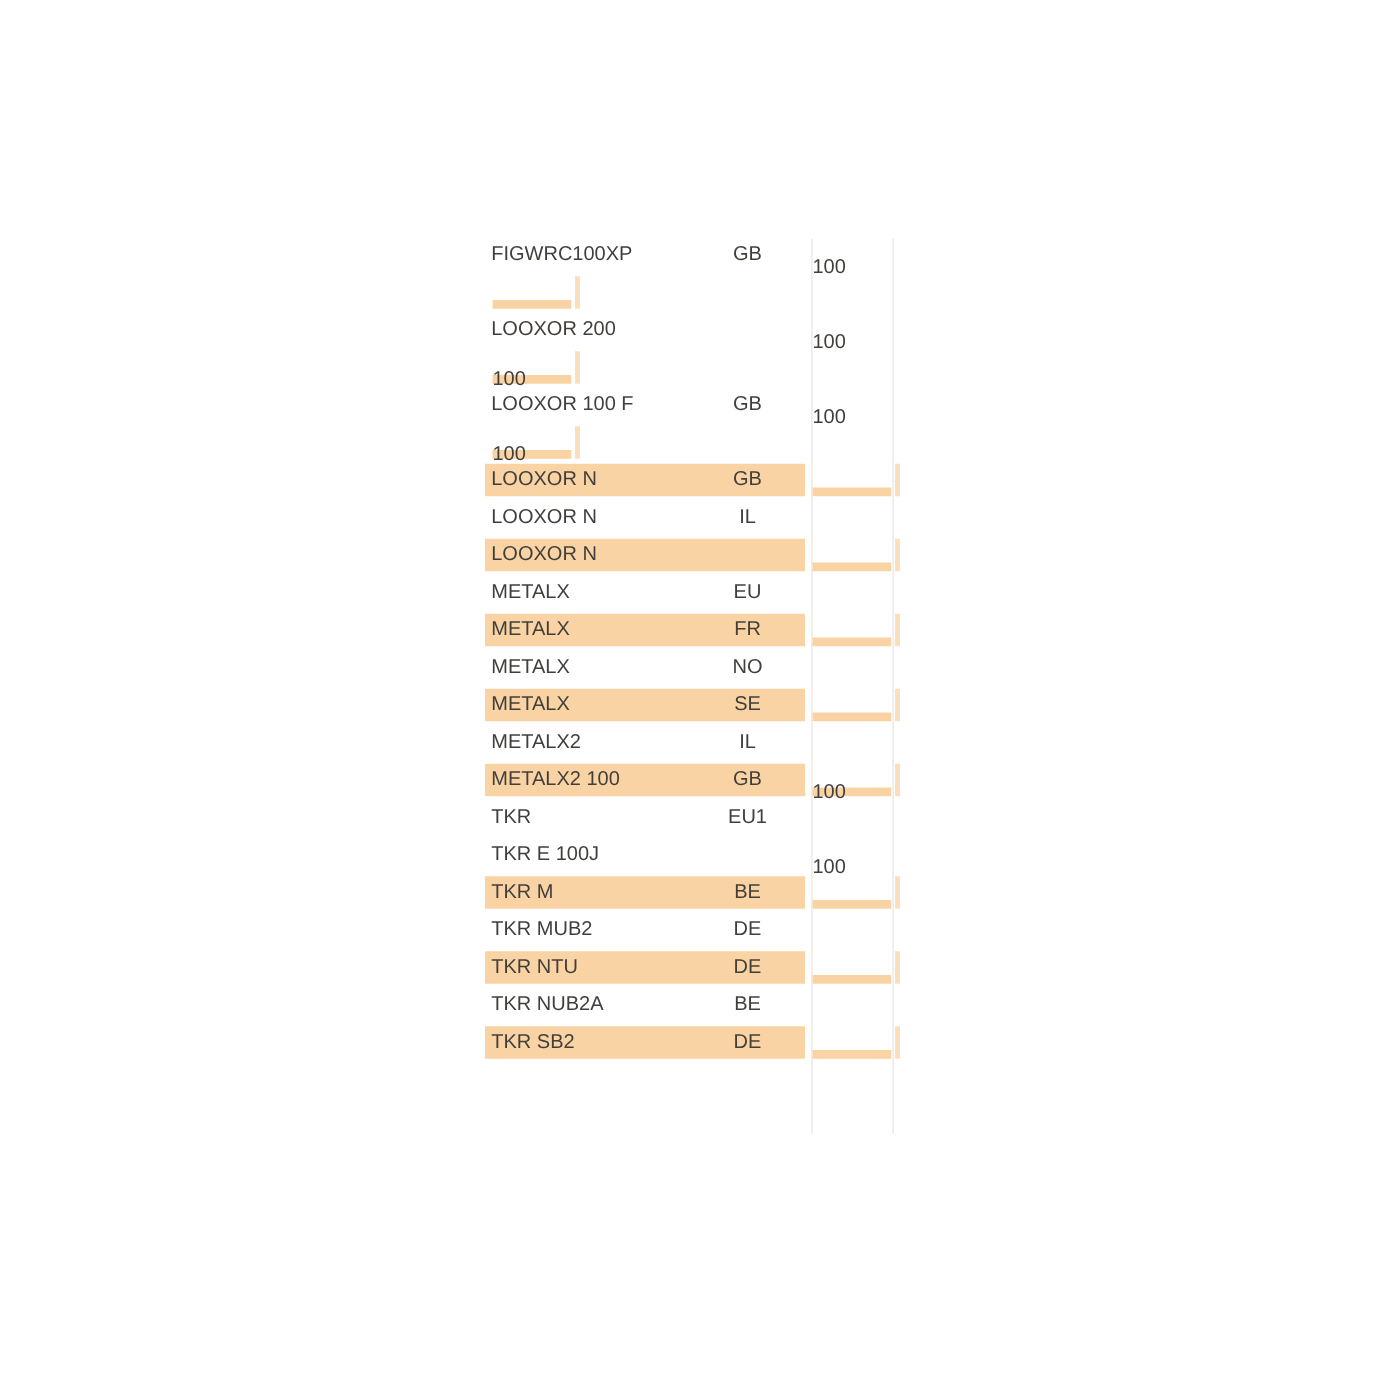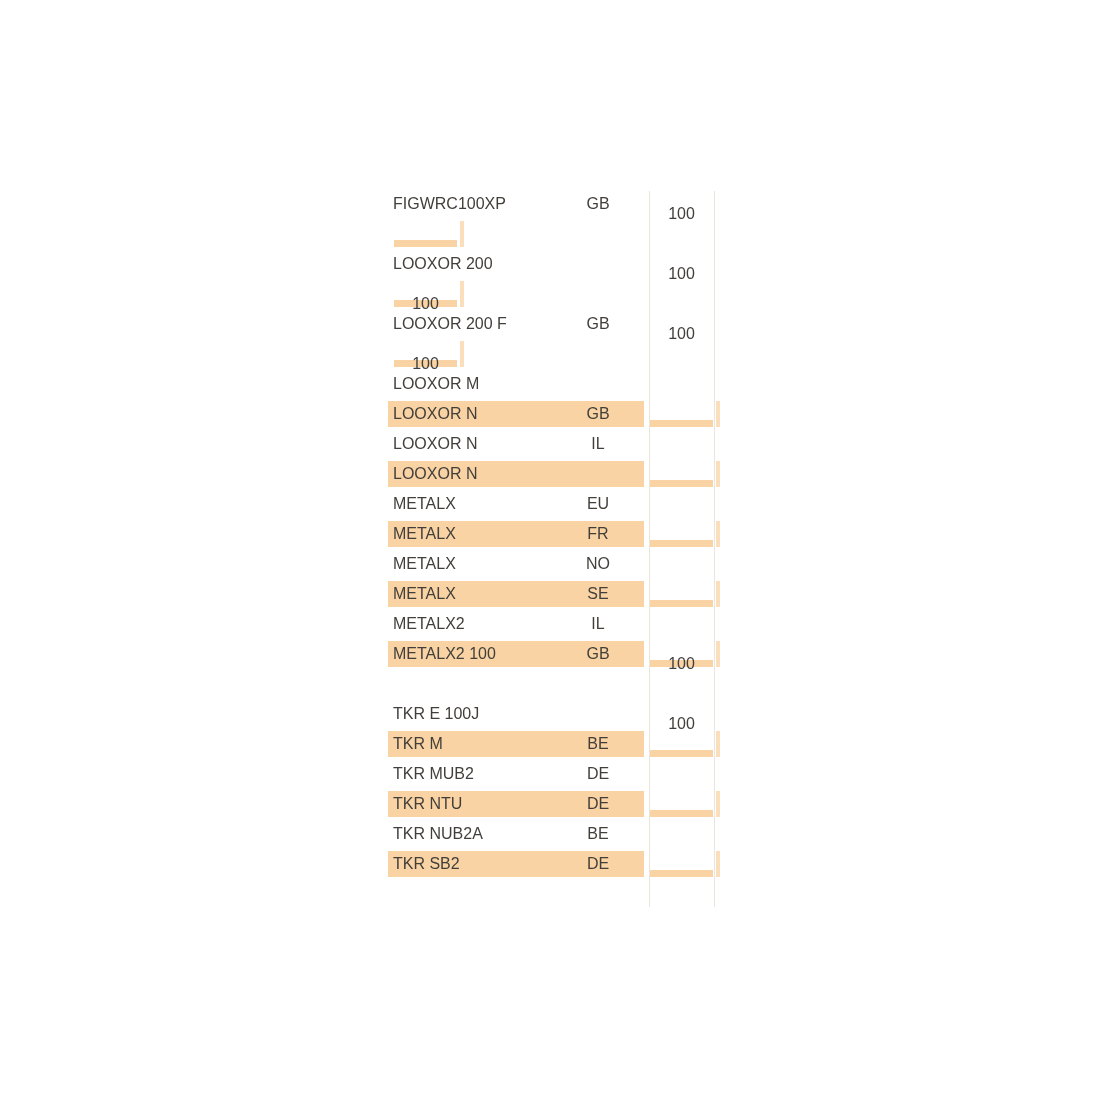--- a/index.html
+++ b/index.html
@@ -56,21 +56,21 @@
   .country-label {
     flex: 0 0 auto;
     width: 92px;
     text-align: center;
   }
   .col-gap-1 { width: 6px; }
   .cell-value {
     width: 63px;
     display: flex;
     align-items: center;
-    justify-content: center;
+    justify-content: flex-start;
     margin-top: 19px;
   }
   .col-gap-2 { width: 3px; }
   .cell-sliver { width: 4px; }
 
   .grid-row.striped .cell-name,
   .grid-row.striped .cell-value {
     background: var(--stripe, #f9d3a3);
   }
   .grid-row.striped .cell-sliver {
@@ -120,46 +120,34 @@
       <div class="grid-row striped">
     <div class="col-gap-1"></div>
     <div class="cell-value">
       <span class="value-label">100</span>
     </div>
     <div class="col-gap-2"></div>
     <div class="cell-sliver"></div>
   </div>
       <div class="grid-row">
     <div class="cell-name">
-      <span class="name-label">LOOXOR 200 F</span>
+      <span class="name-label">LOOXOR 100 F</span>
       <span class="country-label">GB</span>
     </div>
     <div class="col-gap-1"></div>
     <div class="cell-value">
       <span class="value-label">100</span>
     </div>
     <div class="col-gap-2"></div>
     <div class="cell-sliver"></div>
   </div>
       <div class="grid-row striped">
     <div class="col-gap-1"></div>
     <div class="cell-value">
       <span class="value-label">100</span>
-    </div>
-    <div class="col-gap-2"></div>
-    <div class="cell-sliver"></div>
-  </div>
-      <div class="grid-row">
-    <div class="cell-name">
-      <span class="name-label">LOOXOR M</span>
-      <span class="country-label"></span>
-    </div>
-    <div class="col-gap-1"></div>
-    <div class="cell-value">
-      <span class="value-label"></span>
     </div>
     <div class="col-gap-2"></div>
     <div class="cell-sliver"></div>
   </div>
       <div class="grid-row striped">
     <div class="cell-name">
       <span class="name-label">LOOXOR N</span>
       <span class="country-label">GB</span>
     </div>
     <div class="col-gap-1"></div>
@@ -259,20 +247,24 @@
       <span class="country-label">GB</span>
     </div>
     <div class="col-gap-1"></div>
     <div class="cell-value">
       <span class="value-label">100</span>
     </div>
     <div class="col-gap-2"></div>
     <div class="cell-sliver"></div>
   </div>
       <div class="grid-row">
+    <div class="cell-name">
+      <span class="name-label">TKR</span>
+      <span class="country-label">EU1</span>
+    </div>
     <div class="col-gap-1"></div>
     <div class="cell-value">
       <span class="value-label"></span>
     </div>
     <div class="col-gap-2"></div>
     <div class="cell-sliver"></div>
   </div>
       <div class="grid-row">
     <div class="cell-name">
       <span class="name-label">TKR E 100J</span>

